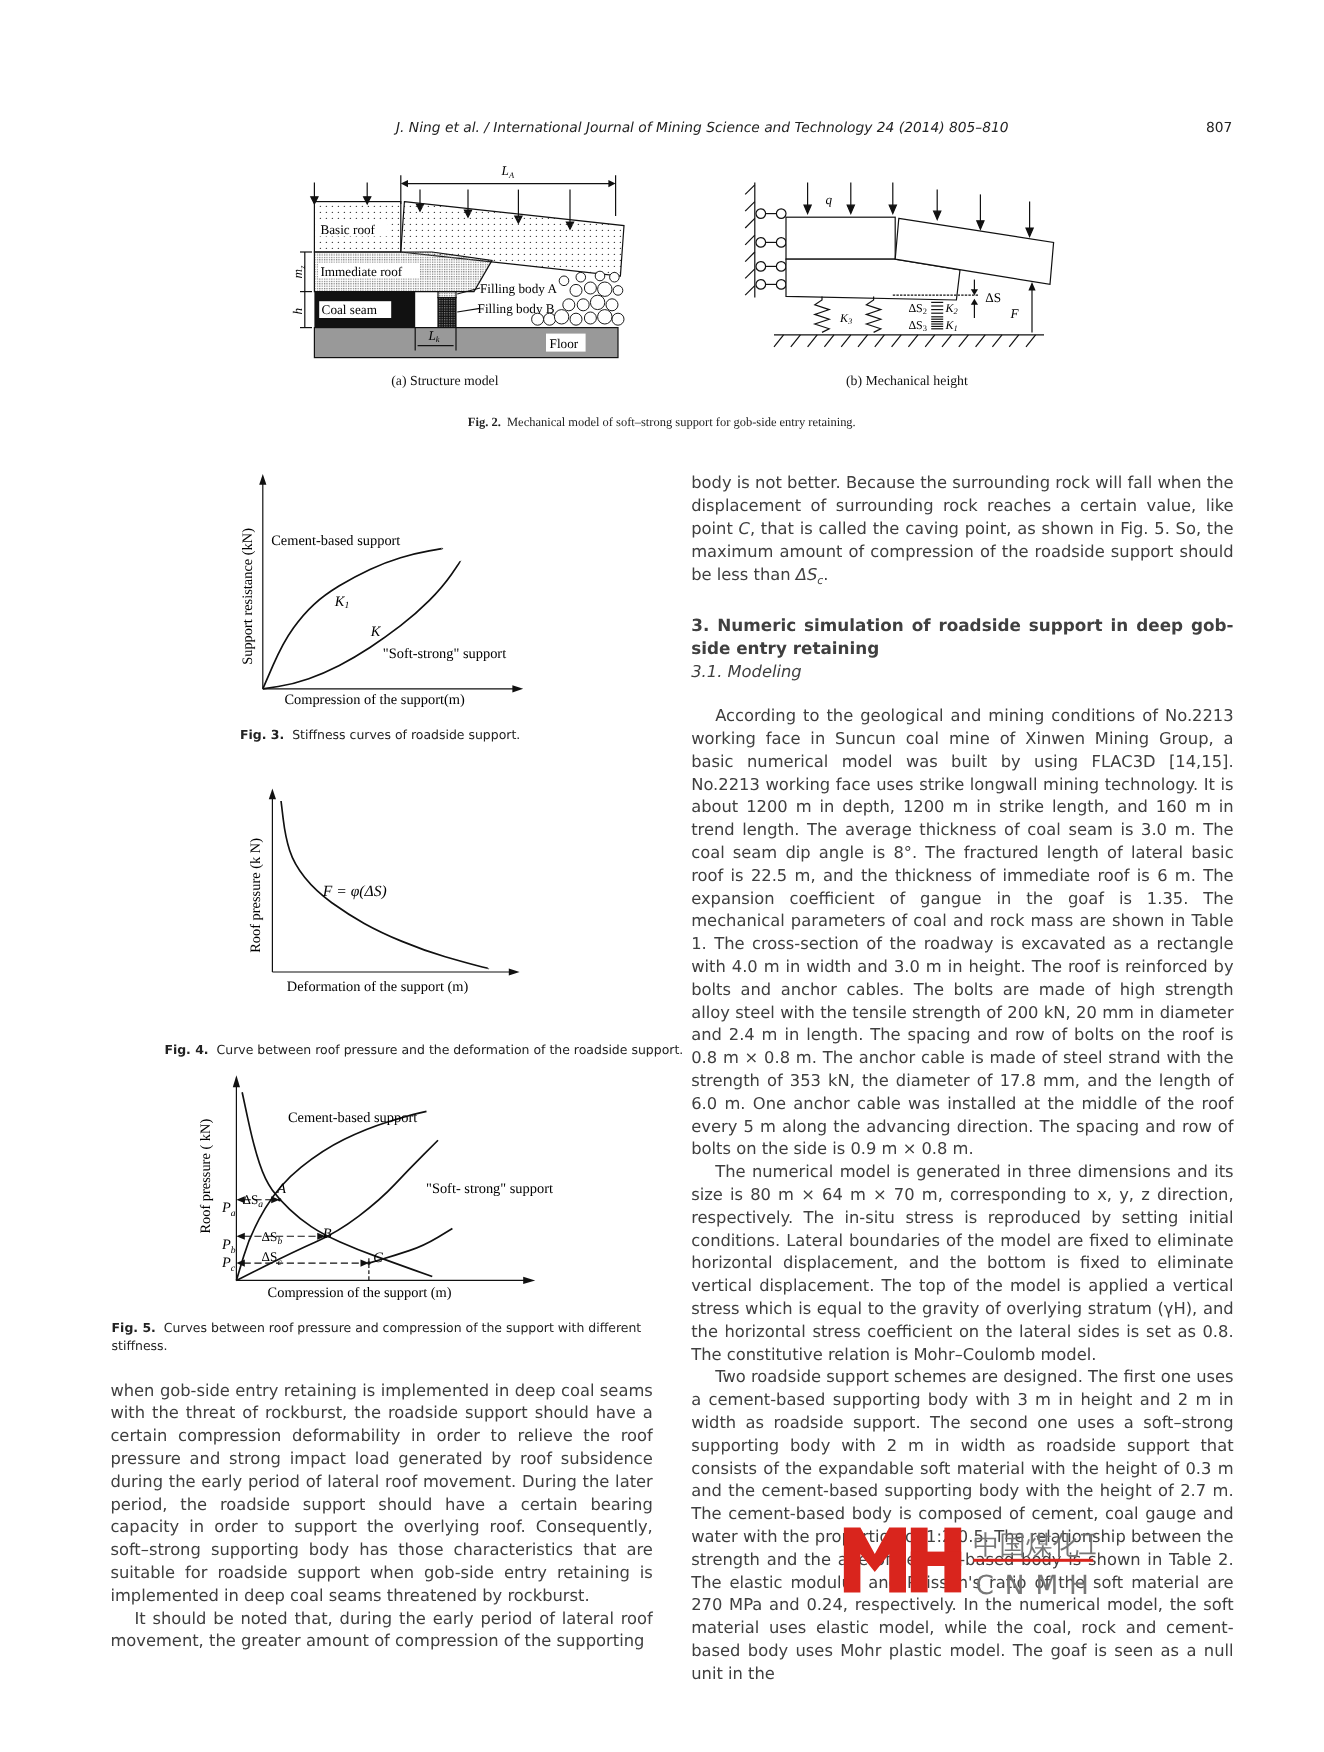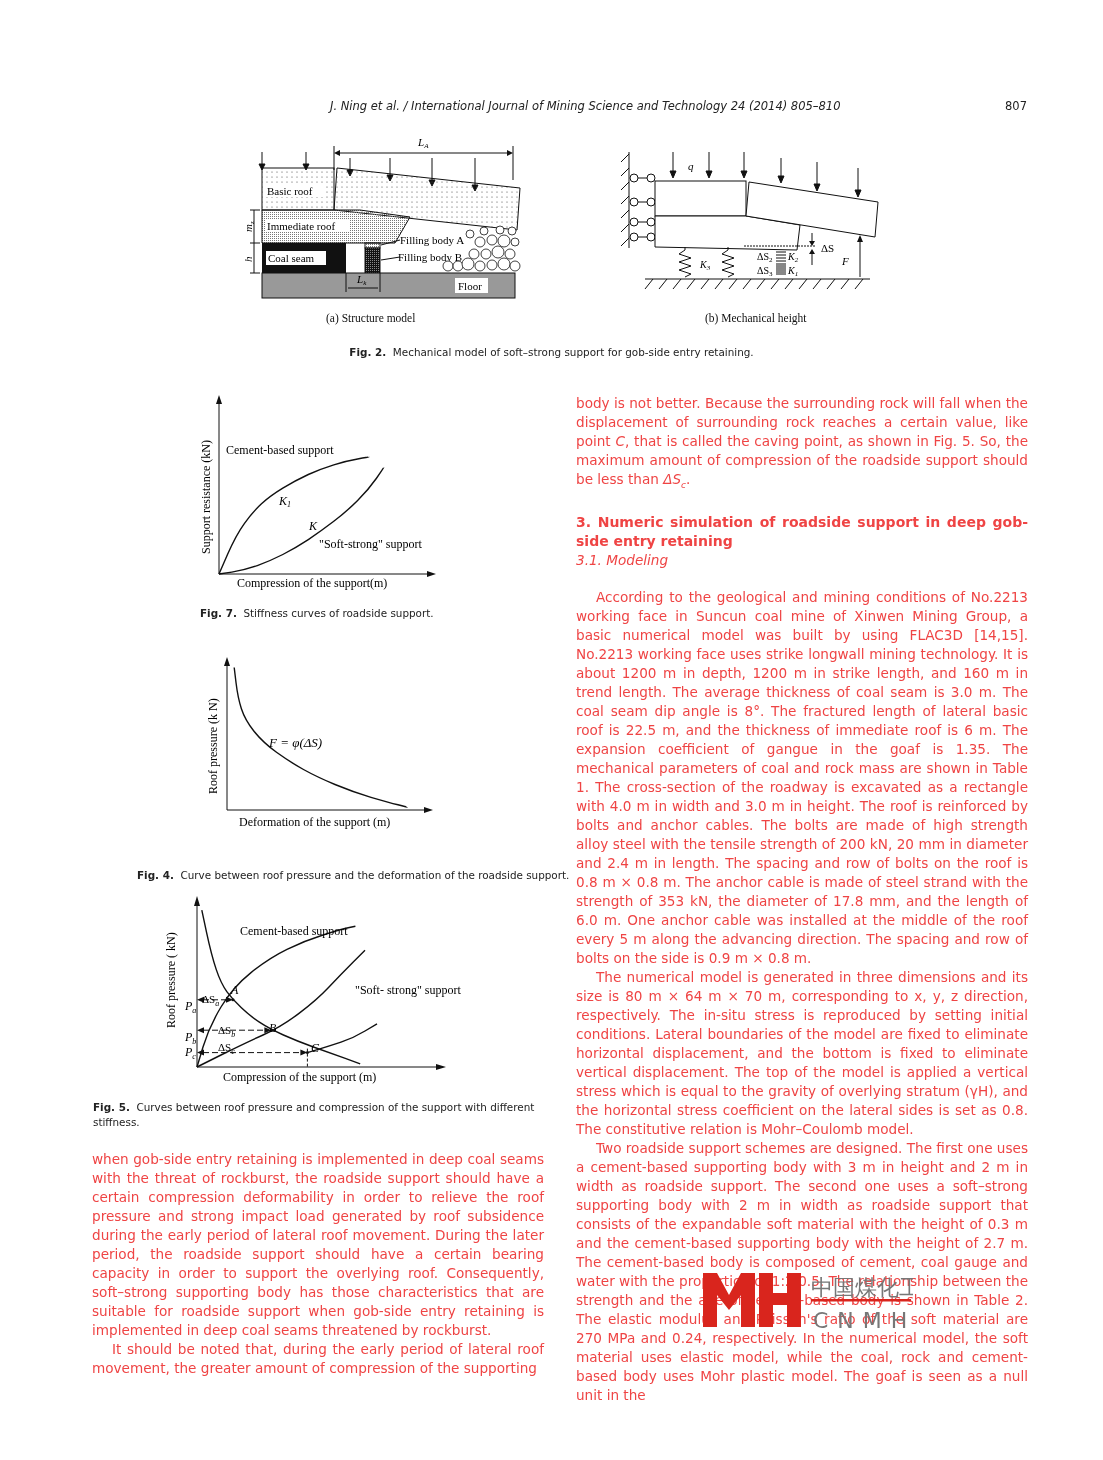--- a/index.html
+++ b/index.html
@@ -3,21 +3,21 @@
 <meta charset="utf-8">
 <style>
   html, body { margin: 0; padding: 0; background: #ffffff; }
   body { width: 1103px; height: 1460px; position: relative; overflow: hidden; color: #1a1a1a; font-family: "DejaVu Sans", sans-serif; }
   .abs { position: absolute; }
   .running-head { position: absolute; top: 99px; left: 330px; width: 700px; font-size: 11.5px; font-style: italic; color: #222; }
   .page-num { position: absolute; top: 99px; left: 1005px; font-size: 11.5px; color: #222; }
   .fig-label { font-family: "Liberation Serif", serif; font-size: 11.5px; color: #111; }
   .caption { font-size: 10.4px; color: #222; line-height: 15px; }
   .caption b { font-weight: bold; }
-  .col { position: absolute; font-size: 13.6px; line-height: 19px; text-align: justify; color: #ef4444; }
+  .col { position: absolute; font-size: 13.6px; line-height: 19px; text-align: justify; color: #404040; }
   .col p { margin: 0; }
   .indent { text-indent: 20px; }
   .section-head { font-weight: bold; font-size: 14px; line-height: 19px; }
   .subsection-head { font-style: italic; font-size: 13.6px; }
   svg text { font-family: "Liberation Serif", serif; }
   .wm { position: absolute; left: 703px; top: 1265px; width: 210px; height: 70px; }
 </style>
 </head>
 <body>
 
@@ -215,37 +215,37 @@
       <line x1="170" y1="149" x2="178" y2="139"></line>
       <line x1="184" y1="149" x2="192" y2="139"></line>
       <line x1="198" y1="149" x2="206" y2="139"></line>
       <line x1="212" y1="149" x2="220" y2="139"></line>
       <line x1="226" y1="149" x2="234" y2="139"></line>
       <line x1="240" y1="149" x2="248" y2="139"></line>
   </g>
 </svg>
 <div class="abs fig-label" style="left:705px;top:312px;">(b) Mechanical height</div>
 
-<div class="abs caption" style="left:85px;top:345px;width:933px;text-align:center;"><b>Fig. 2.</b>&nbsp; <span>Mechanical model of soft–strong support for gob-side entry retaining.</span></div>
+<div class="abs caption" style="left:85px;top:345px;width:933px;text-align:center;font-family:Liberation Serif, serif;"><b>Fig. 2.</b>&nbsp; <span>Mechanical model of soft–strong support for gob-side entry retaining.</span></div>
 
 <svg class="abs" style="left:195px;top:392px;" width="250" height="200">
   <line x1="24" y1="182" x2="24" y2="8" stroke="#111"></line>
   <polygon points="21,12 27,12 24,3" fill="#111"></polygon>
   <line x1="24" y1="182" x2="236" y2="182" stroke="#111"></line>
   <polygon points="232,179 232,185 241,182" fill="#111"></polygon>
   <path id="f3-cement" d="M24.0,182.0 Q24.0,182.0 32.5,162.5 Q41.0,143.0 49.5,131.3 Q58.0,119.6 66.5,111.8 Q75.0,104.0 87.8,96.2 Q100.5,88.4 113.3,82.5 Q126.0,76.7 138.8,72.8 Q151.5,68.9 162.6,67.0 T173.6,65.0" fill="none" stroke="#111" stroke-width="1.4"></path>
   <path id="f3-soft" d="M24.0,182.0 Q24.0,182.0 36.8,180.1 Q49.5,178.1 62.3,173.6 Q75.0,169.0 87.8,162.5 Q100.5,156.0 113.3,147.6 Q126.0,139.1 138.8,129.3 Q151.5,119.6 162.6,108.5 Q173.6,97.5 181.3,86.5 T188.9,75.4" fill="none" stroke="#111" stroke-width="1.4"></path>
   <text x="31" y="62" font-size="12">Cement-based support</text>
   <text x="84" y="113" font-size="12" font-style="italic"><tspan>K</tspan><tspan font-size="8" dy="2">1</tspan></text>
   <text x="114" y="138" font-size="12" font-style="italic">K</text>
   <text x="124" y="156" font-size="12">"Soft-strong" support</text>
   <text x="42" y="195" font-size="12">Compression of the support(m)</text>
   <text x="0" y="0" font-size="12" transform="translate(15,162) rotate(-90)">Support resistance (kN)</text>
 </svg>
-<div class="abs caption" style="left:200px;top:606px;"><b>Fig. 7.</b>&nbsp; <span>Stiffness curves of roadside support.</span></div>
+<div class="abs caption" style="left:200px;top:606px;"><b>Fig. 3.</b>&nbsp; <span>Stiffness curves of roadside support.</span></div>
 
 <svg class="abs" style="left:195px;top:652px;" width="250" height="180">
   <line x1="32" y1="158" x2="32" y2="10" stroke="#111"></line>
   <polygon points="29,14 35,14 32,5" fill="#111"></polygon>
   <line x1="32" y1="158" x2="233" y2="158" stroke="#111"></line>
   <polygon points="229,155 229,161 238,158" fill="#111"></polygon>
   <path id="f4-curve" d="M39.2,15.5 Q39.2,15.5 41.0,30.5 Q42.8,45.5 46.4,56.8 Q50.0,68.0 59.0,79.3 Q68.0,90.5 81.5,100.3 Q95.0,110.0 108.5,117.5 Q122.0,125.0 140.0,132.5 Q158.0,140.0 176.0,145.3 Q194.0,150.5 203.0,152.8 T212.0,155.0" fill="none" stroke="#111" stroke-width="1.4"></path>
   <text x="74" y="95" font-size="13" font-style="italic">F = φ(ΔS)</text>
   <text x="44" y="174" font-size="12">Deformation of the support  (m)</text>
   <text x="0" y="0" font-size="12" transform="translate(22,142) rotate(-90)">Roof pressure (k N)</text>

